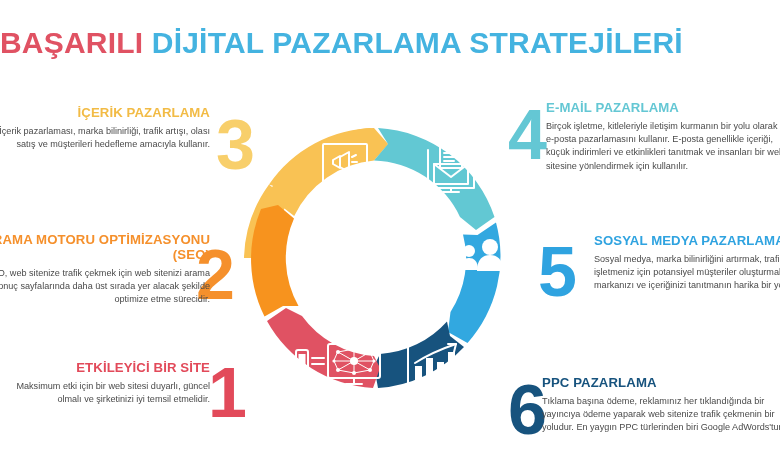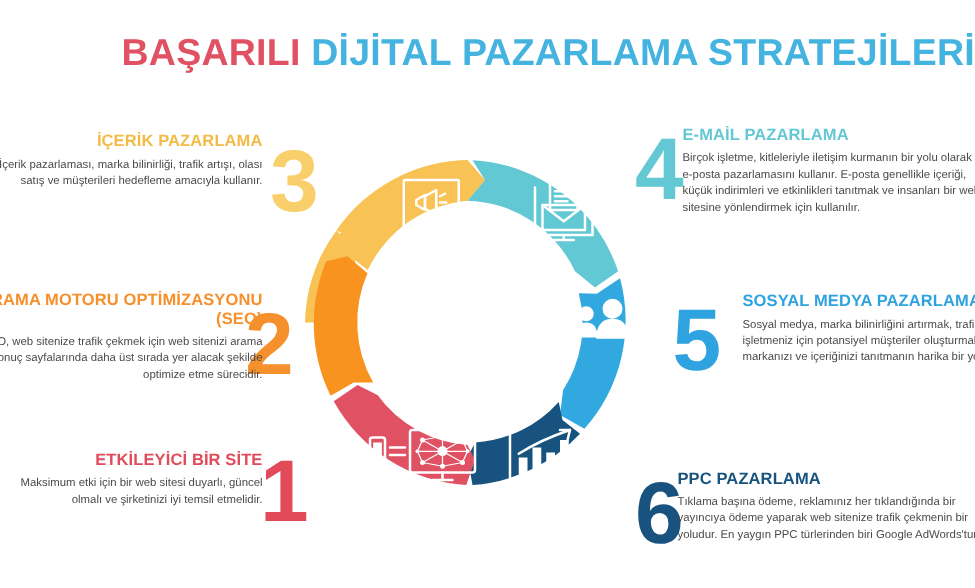--- a/index.html
+++ b/index.html
@@ -12,21 +12,21 @@
   #root {
     position: relative;
     width: 780px; height: 470px;
     background: #ffffff;
   }
 
   
   .title {
     position: absolute;
     top: 26px; left: 0; width: 780px;
-    text-align: right;
+    text-align: left;
     font-size: 30px;
     font-weight: bold;
     letter-spacing: 0.2px;
     white-space: nowrap;
   }
   .title .t-red  { color: #e05263; }
   .title .t-blue { color: #44b3e0; }
 
   
   .callout { position: absolute; }

